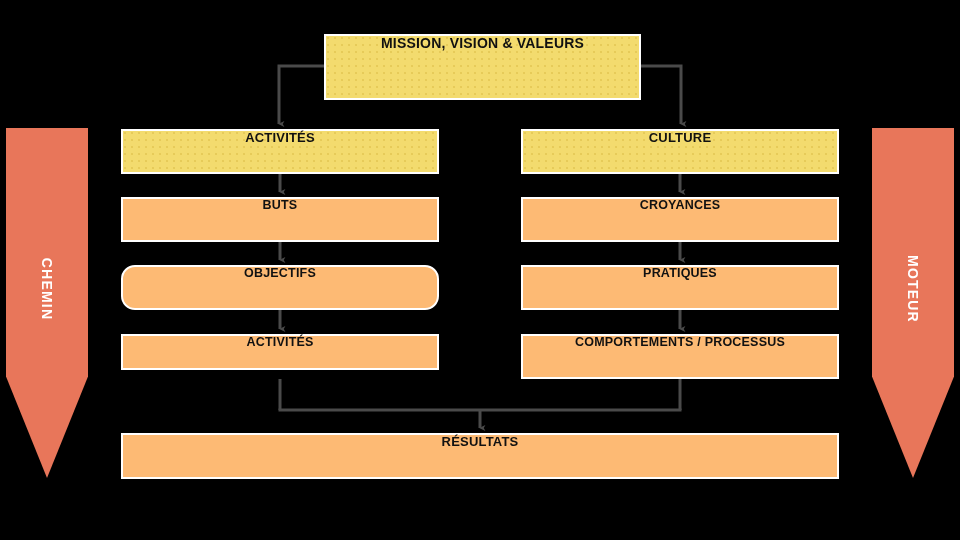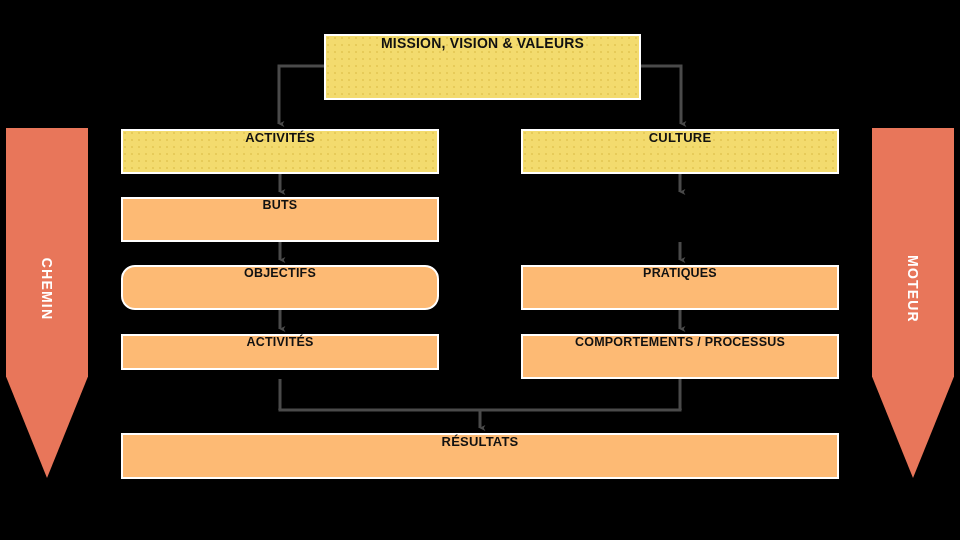--- a/index.html
+++ b/index.html
@@ -163,20 +163,23 @@
   </div>
 
   <div class="node blue" id="node-objectifs">
     <span class="label">OBJECTIFS</span>
   </div>
 
   <div class="node blue" id="node-activites">
     <span class="label">ACTIVITÉS</span>
   </div>
 
+  <div class="node blue" id="node-croyances">
+    <span class="label">CROYANCES</span>
+  </div>
 
   <div class="node blue" id="node-pratiques">
     <span class="label">PRATIQUES</span>
   </div>
 
   <div class="node blue" id="node-resultats">
     <span class="label">RÉSULTATS</span>
   </div>
 
   <div class="node blue" id="node-comportements">

